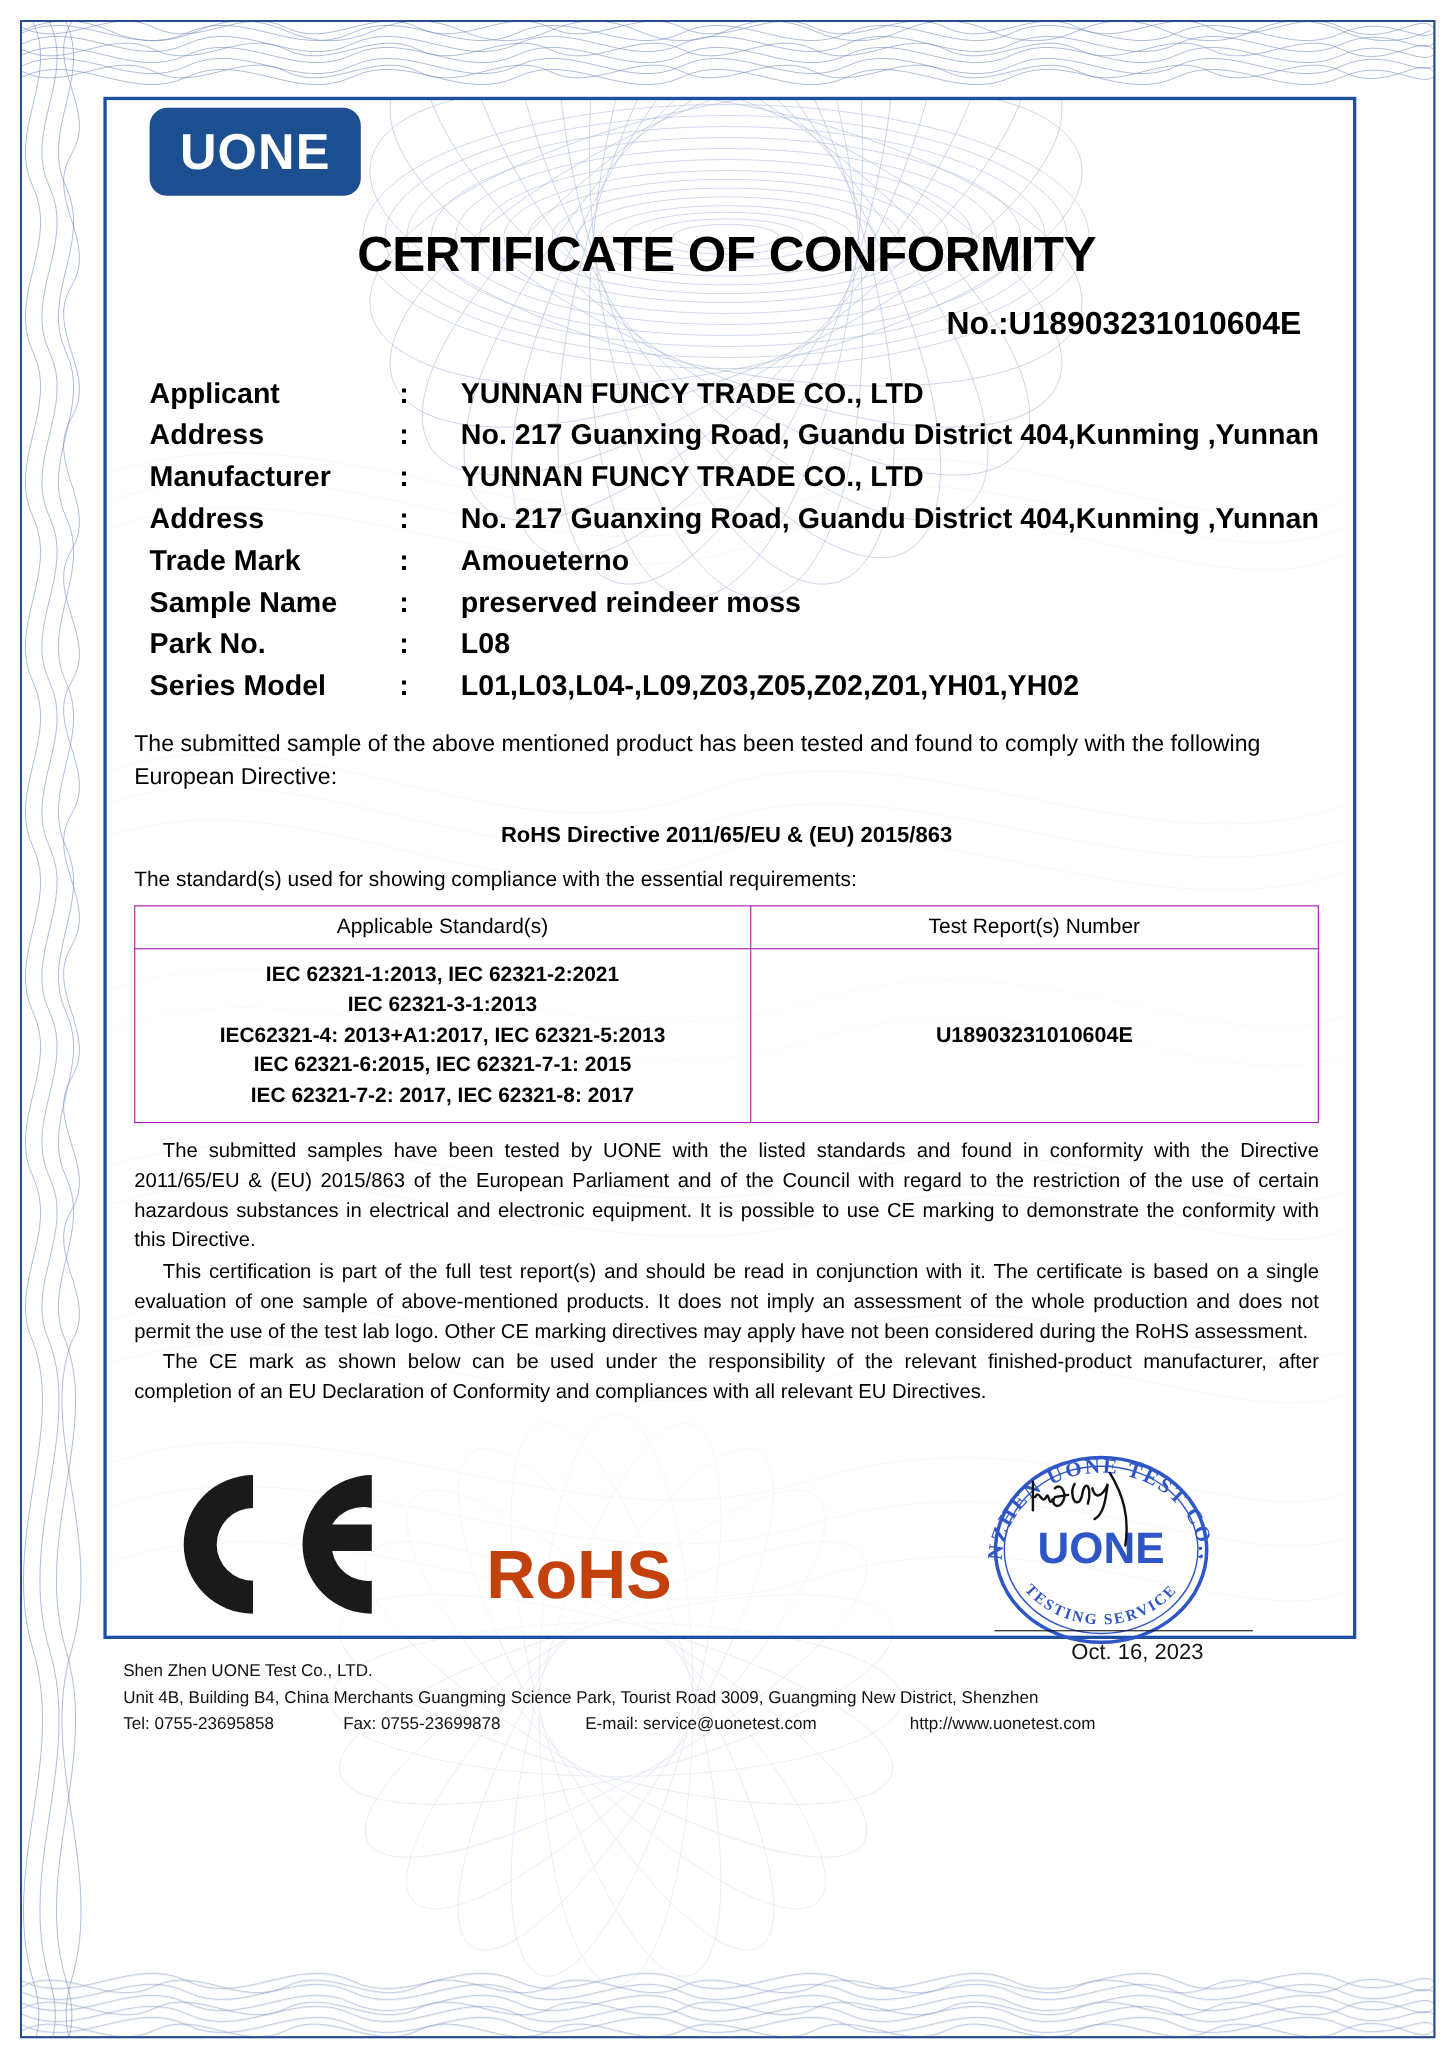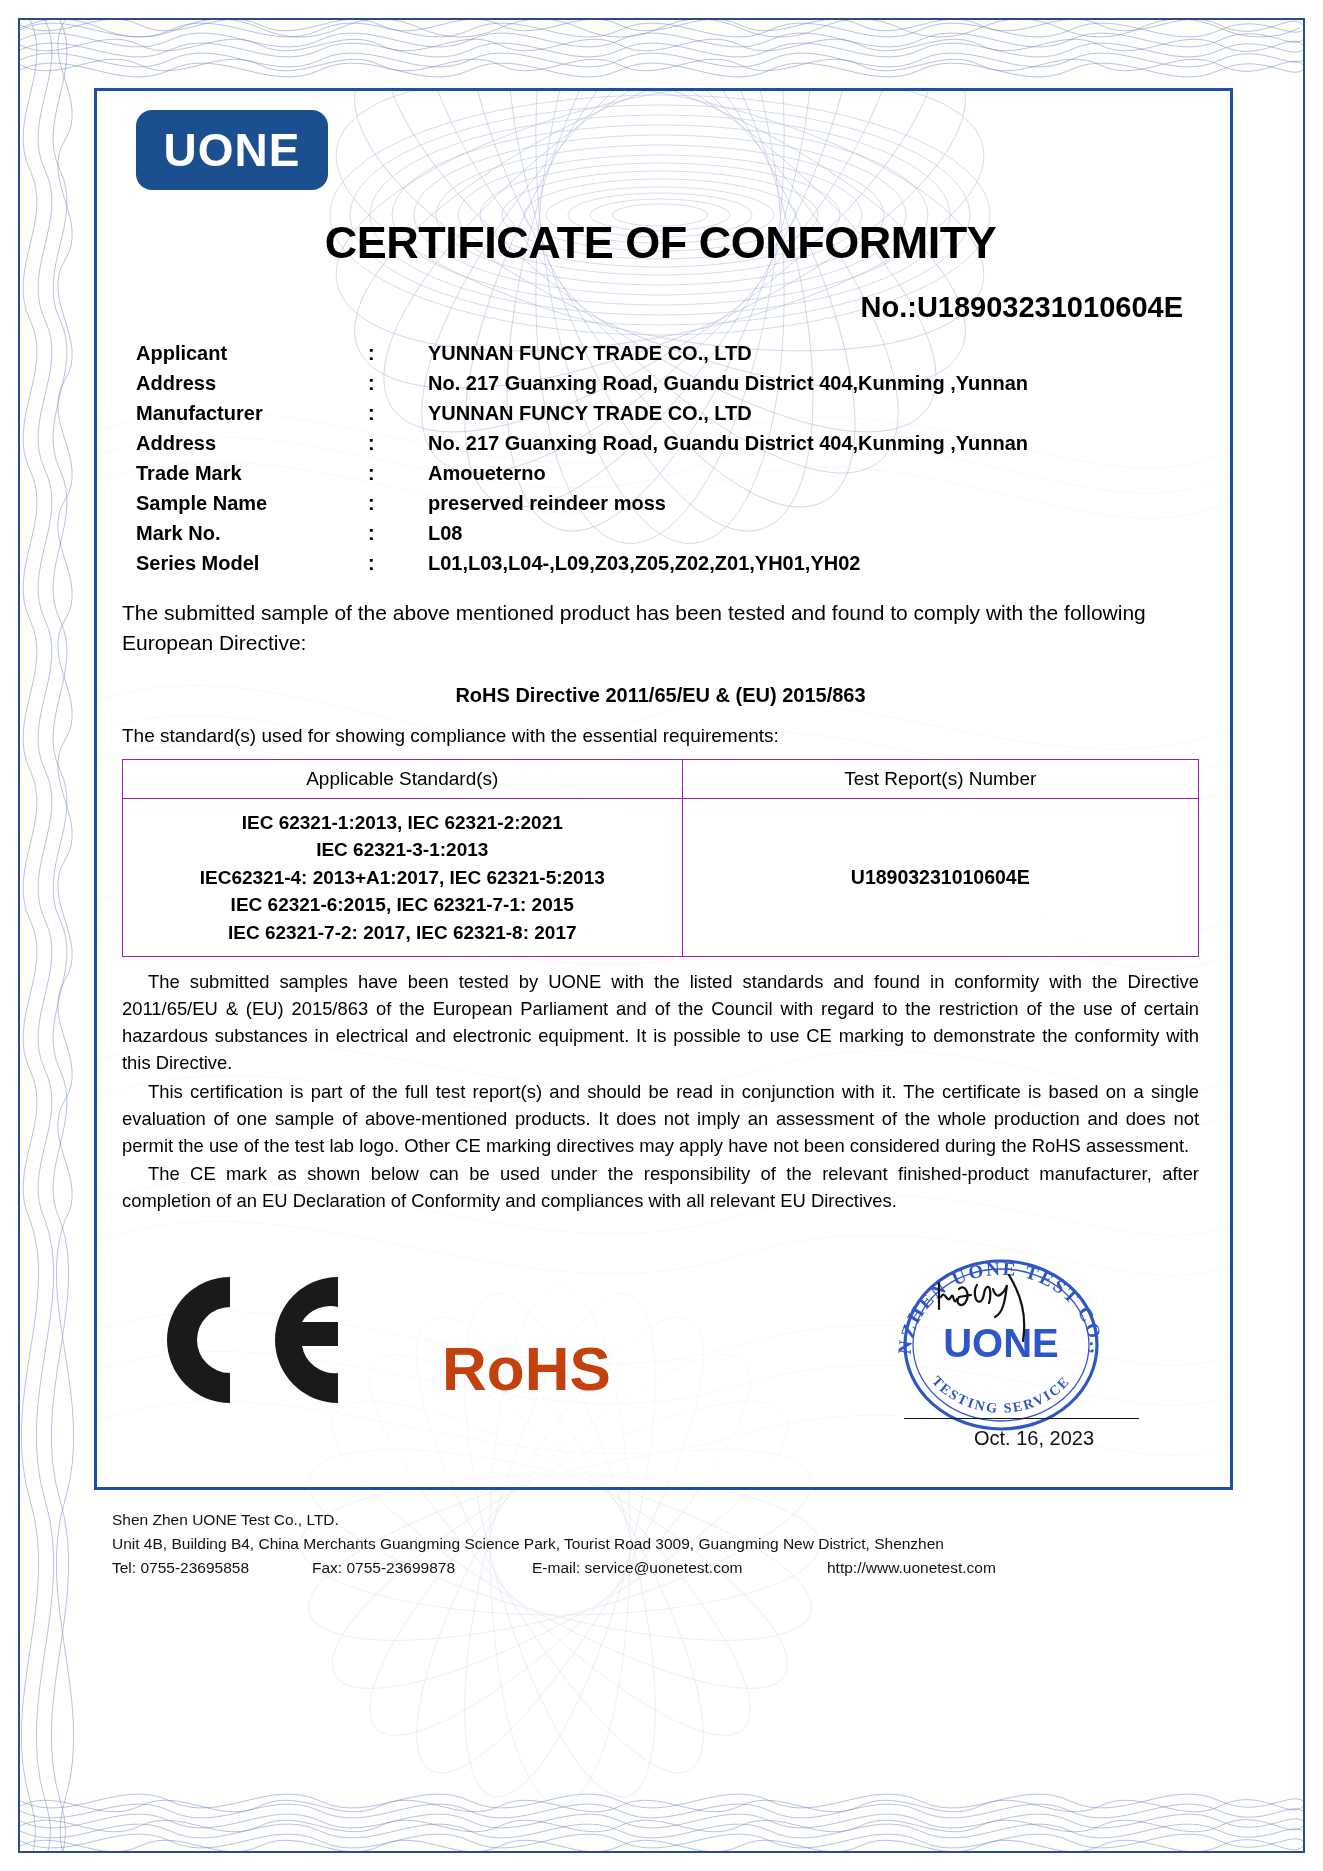--- a/index.html
+++ b/index.html
@@ -24,21 +24,21 @@
   .inner-border{
     position:absolute;left:94px;top:88px;
     width:1133px;height:1396px;
     border:3px solid #1f4fa3;
     background:rgba(255,255,255,0.55);
     z-index:3;
   }
 
   
   .content{
-    position:absolute;left:94px;top:88px;
+    position:absolute;left:94px;top:76px;
     width:1133px;height:1396px;
     z-index:4;
     box-sizing:border-box;
     padding:22px 28px 0 28px;
   }
 
   .logo{
     width:192px;height:80px;
     background:#1b4f8f;
     border-radius:16px;
@@ -63,24 +63,24 @@
     text-align:right;
     font-size:29px;
     font-weight:bold;
     margin-top:22px;
     padding-right:16px;
     color:#000;
   }
 
   
   .info{
-    margin-top:14px;
+    margin-top:26px;
     margin-left:14px;
     border-collapse:collapse;
-    font-size:20px;
+    font-size:26px;
     font-weight:bold;
   }
   .info td{padding:3.5px 0;vertical-align:top;white-space:nowrap;}
   .info .k{width:232px;}
   .info .c{width:60px;}
 
   .para{
     font-size:21px;
     line-height:1.42;
     margin-top:20px;
@@ -335,21 +335,21 @@
           <td class="k">Trade Mark</td>
           <td class="c">:</td>
           <td class="v">Amoueterno</td>
         </tr>
         <tr>
           <td class="k">Sample Name</td>
           <td class="c">:</td>
           <td class="v">preserved reindeer moss</td>
         </tr>
         <tr>
-          <td class="k">Mark No.</td>
+          <td class="k">Park No.</td>
           <td class="c">:</td>
           <td class="v">L08</td>
         </tr>
         <tr>
           <td class="k">Series Model</td>
           <td class="c">:</td>
           <td class="v">L01,L03,L04-,L09,Z03,Z05,Z02,Z01,YH01,YH02</td>
         </tr>
       </tbody>
     </table>

